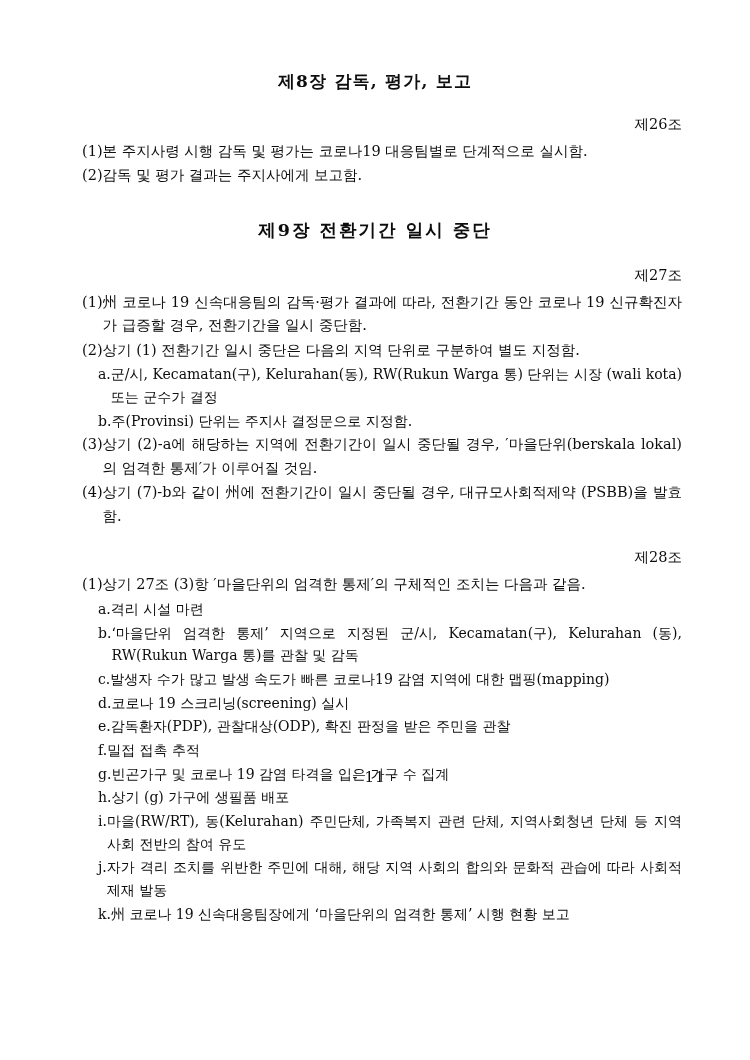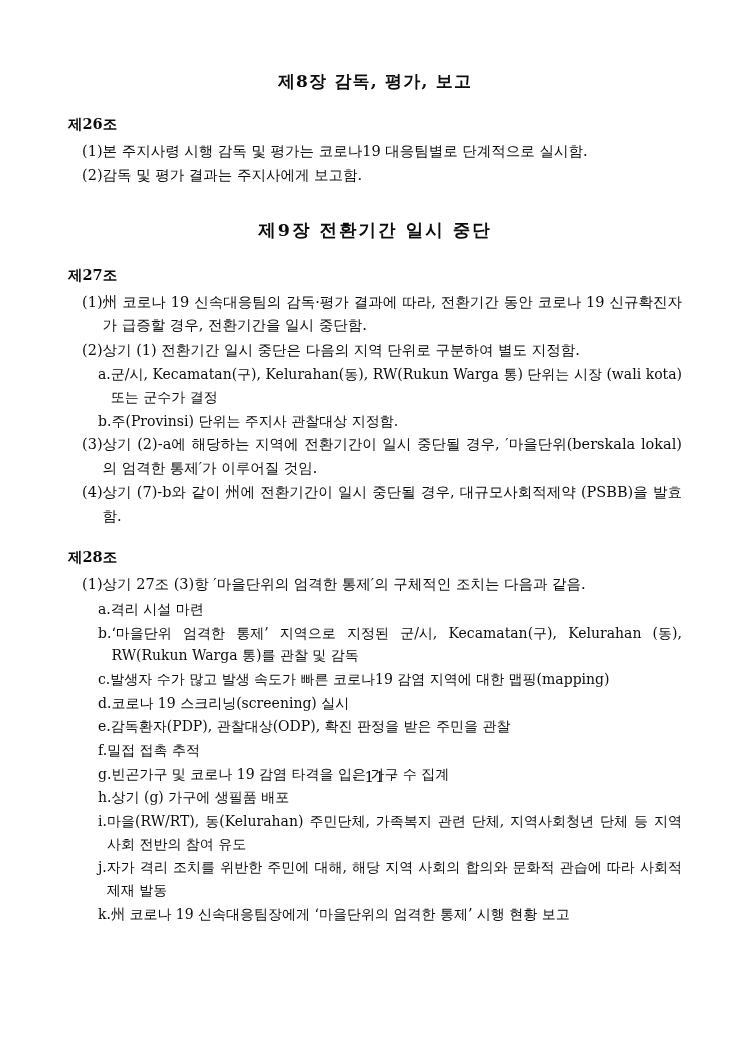--- a/index.html
+++ b/index.html
@@ -31,22 +31,23 @@
   }
   .chapter-heading.second {
     margin-top: 30px;
     margin-bottom: 24px;
     font-size: 17.5px;
     letter-spacing: 2px;
     text-align: center;
   }
   .article-title {
     font-size: 14.5px;
-    font-weight: bold;
+    font-weight: normal;
     margin: 0 0 6px 0;
+    text-align: right;
   }
   .article-block {
     margin-bottom: 20px;
   }
   .clause {
     font-size: 14.5px;
     line-height: 1.62;
     display: flex;
     align-items: flex-start;
     margin: 0 0 1px 0;
@@ -109,21 +110,21 @@
     <div class="clause">
       <span class="marker">(2)</span>
       <span class="body">상기 (1) 전환기간 일시 중단은 다음의 지역 단위로 구분하여 별도 지정함.</span>
     </div>
     <div class="clause indent-sub">
       <span class="marker sub">a.</span>
       <span class="body">군/시, Kecamatan(구), Kelurahan(동), RW(Rukun Warga 통) 단위는 시장 (wali kota) 또는 군수가 결정</span>
     </div>
     <div class="clause indent-sub">
       <span class="marker sub">b.</span>
-      <span class="body">주(Provinsi) 단위는 주지사 관찰대상 지정함.</span>
+      <span class="body">주(Provinsi) 단위는 주지사 결정문으로 지정함.</span>
     </div>
     <div class="clause">
       <span class="marker">(3)</span>
       <span class="body">상기 (2)-a에 해당하는 지역에 전환기간이 일시 중단될 경우, ′마을단위(berskala lokal)의 엄격한 통제′가 이루어질 것임.</span>
     </div>
     <div class="clause">
       <span class="marker">(4)</span>
       <span class="body">상기 (7)-b와 같이 州에 전환기간이 일시 중단될 경우, 대규모사회적제약 (PSBB)을 발효함.</span>
     </div>
   </div>

